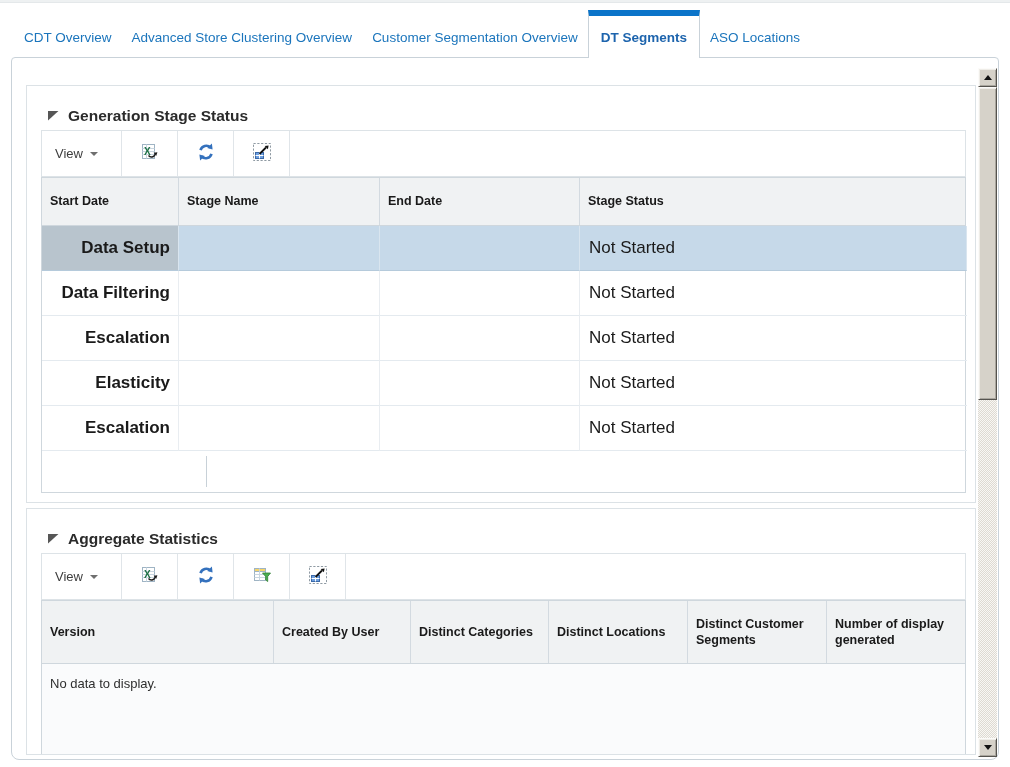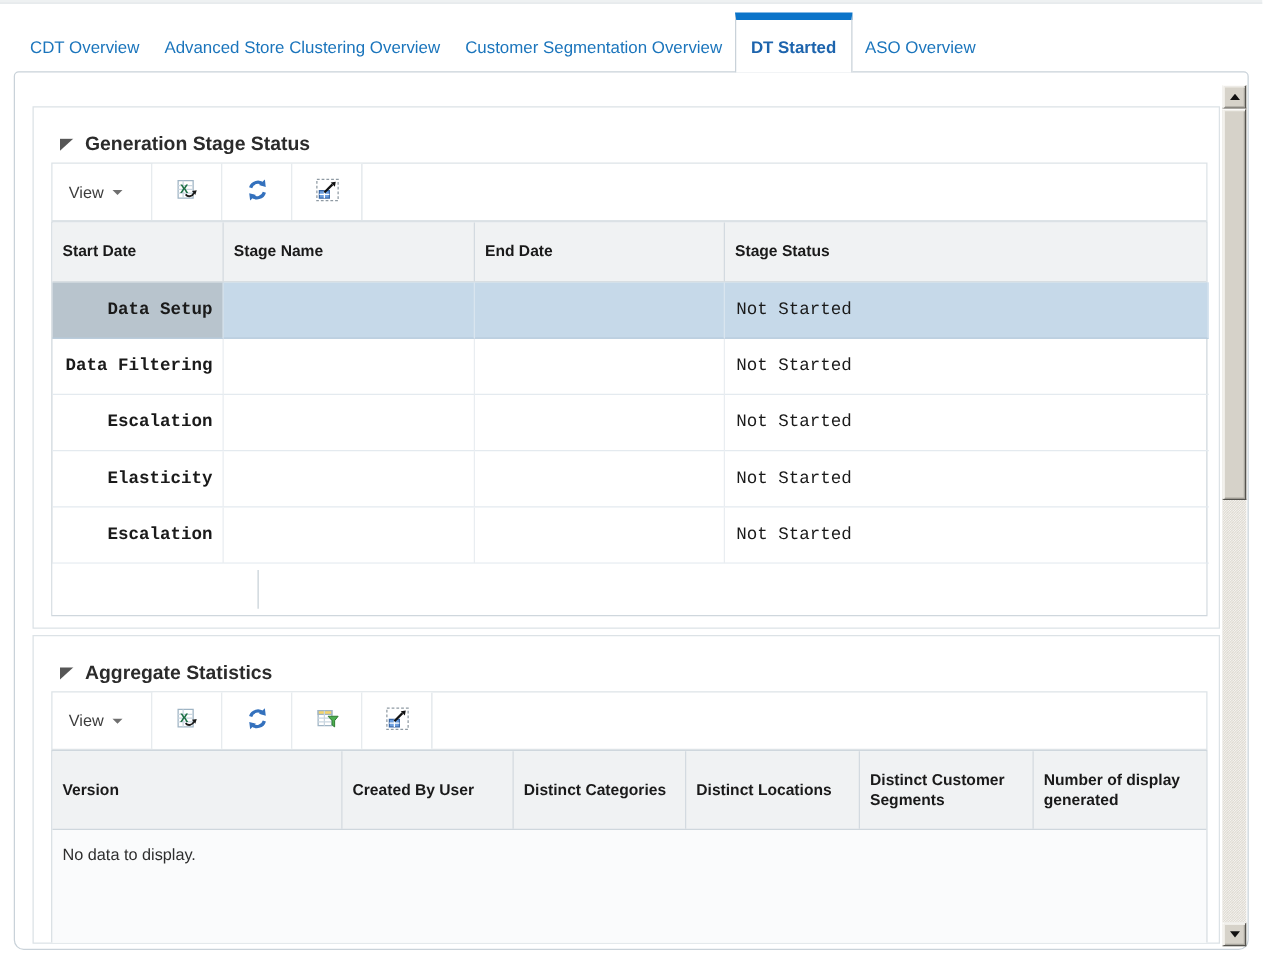--- a/index.html
+++ b/index.html
@@ -53,21 +53,21 @@
   .grid-agg   { display:grid; grid-template-columns:232px 137px 138px 139px 139px 140px; }
   .thead { background:#f0f2f3; border-bottom:1px solid #cfd7dd; }
   .th {
     font-size:12.5px; font-weight:bold; color:#1a1a1a; padding:6px 8px;
     display:flex; align-items:center; border-right:1px solid #d3dae0; line-height:1.3; cursor:pointer;
   }
   .th:last-child { border-right:none; }
   .thead-stage .th { height:47px; }
   .thead-agg .th { height:62px; }
   .row { height:45px; cursor:pointer; }
-  .td { font-size:14px; display:flex; align-items:center; padding:0 9px; border-right:1px solid #e9edf1; border-bottom:1px solid #e4eaef; color:#1a1a1a;font-family:Liberation Mono, monospace; }
+  .td { font-size:17px; display:flex; align-items:center; padding:0 9px; border-right:1px solid #e9edf1; border-bottom:1px solid #e4eaef; color:#1a1a1a; }
   .td:last-child { border-right:none; }
   .td-name { justify-content:flex-end; font-weight:bold; padding-right:8px; }
   .row-selected .td { background:#c6d9e9; border-right:1px solid #d9e5ef; border-bottom:1px solid #b5cadb; }
   .row-selected .td-name { background:#b8c4cd; }
   .tfoot { height:41px; position:relative; background:#ffffff; }
   .tfoot-divider { position:absolute; left:164px; top:5px; bottom:5px; width:1px; background:#c8d1d8; }
 
   
   .agg-body { height:93px; background:#fafbfc; border-top:none; }
   .empty-msg { font-size:13px; color:#2e2e2e; padding:12px 0 0 8px; }
@@ -97,22 +97,22 @@
 </style>
 </head>
 <body>
 
 <div class="top-strip"></div>
 
 <div class="tabs">
   <div class="tab">CDT Overview</div>
   <div class="tab">Advanced Store Clustering Overview</div>
   <div class="tab">Customer Segmentation Overview</div>
-  <div class="tab tab-active">DT Started</div>
-  <div class="tab">ASO Overview</div>
+  <div class="tab tab-active">DT Segments</div>
+  <div class="tab">ASO Locations</div>
 </div>
 
 <div class="panel">
 
   <div class="section section-1">
     <div class="section-header">
       <span class="disclosure"></span>
       <span class="section-title">Generation Stage Status</span>
     </div>
 

